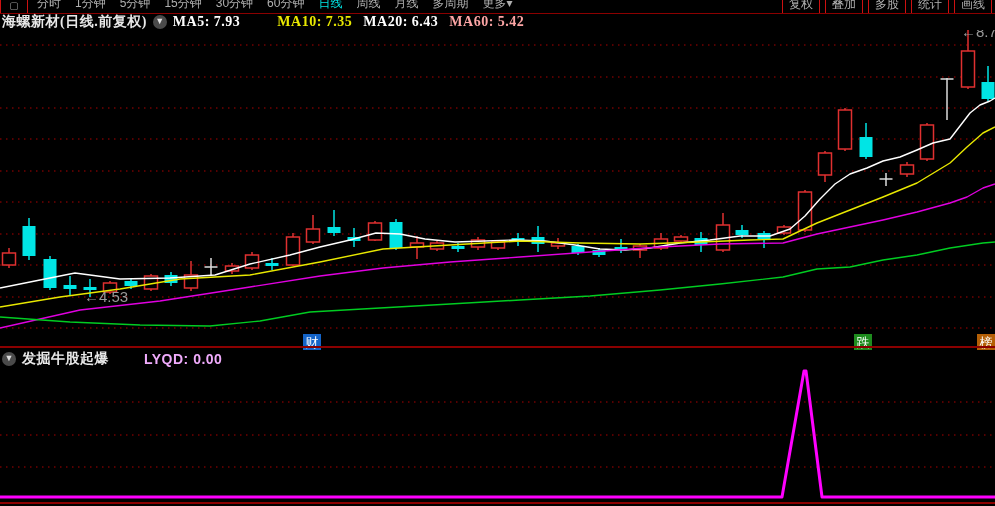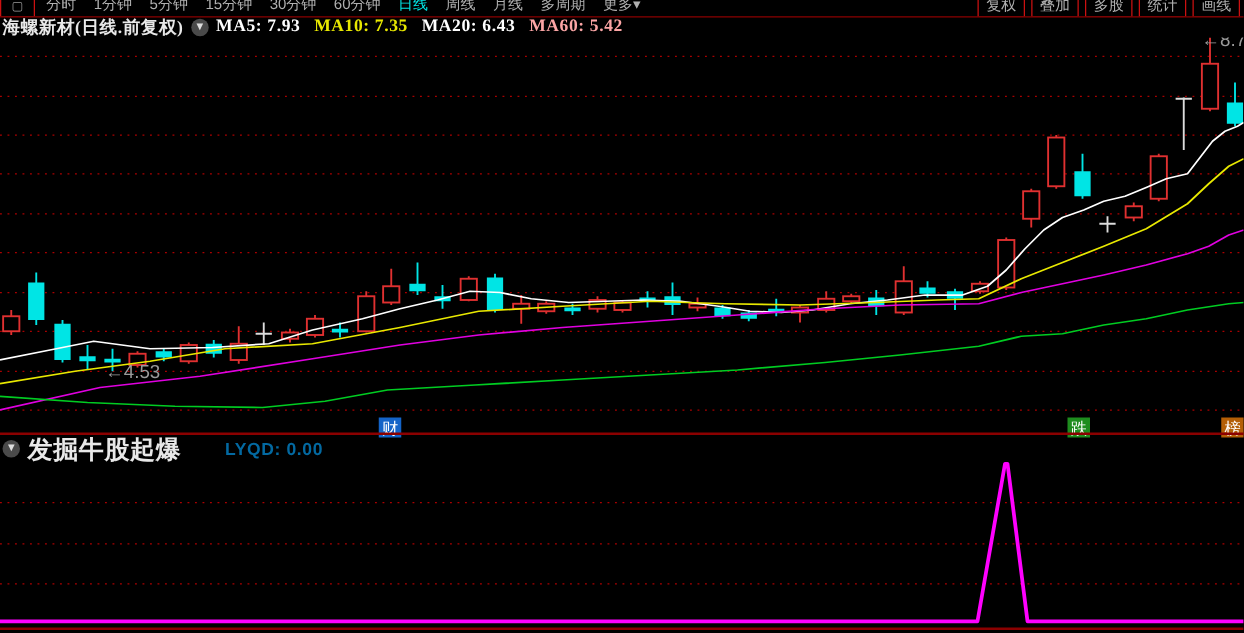--- a/index.html
+++ b/index.html
@@ -25,21 +25,21 @@
   .mavals{display:flex;}
   .maval{font-size:14px;font-weight:bold;margin-right:11px;letter-spacing:0.5px;}
 
   
   .main-svg{position:absolute;left:0;top:30px;}
   .divider{position:absolute;left:0;top:346px;width:995px;height:2px;background:#8b0000;}
   .sub-svg{position:absolute;left:0;top:348px;}
 
   
   .subheader{position:absolute;left:2px;top:350px;height:18px;display:flex;align-items:center;}
-  .subname{color:#e8e8e8;font-size:20px;font-weight:bold;margin-right:10px;letter-spacing:0.5px;}
+  .subname{color:#e8e8e8;font-size:14px;font-weight:bold;margin-right:10px;letter-spacing:0.5px;}
   .subval{font-size:14px;font-weight:bold;letter-spacing:0.5px;}
 
   
   .wm{position:absolute;top:334px;width:18px;height:16px;color:#fff;font-size:13px;
     text-align:center;line-height:17px;}
 </style>
 </head>
 <body>
 
 <div class="stage">
@@ -66,21 +66,21 @@
         <span class="tb-btn">统计</span>
         <span class="tb-btn">画线</span>
       </div>
   </div>
 
   <div class="header">
     <span class="title">海螺新材(日线.前复权)</span>
     <span class="chev">▼</span>
     <span class="mavals">
         <span class="maval" style="color: rgb(255, 255, 255);">MA5: 7.93</span>
-        <span class="maval" style="color: rgb(232, 232, 0);">MA10: 7.35</span>
+        <span class="maval" style="color: rgb(232, 232, 0); margin-left: 26px;">MA10: 7.35</span>
         <span class="maval" style="color: #ffffff;">MA20: 6.43</span>
         <span class="maval" style="color: #fca5a5;">MA60: 5.42</span>
       </span>
   </div>
 
   <svg class="main-svg" width="995" height="316">
       <line x1="0" y1="15" x2="995" y2="15" stroke="#aa0000" stroke-width="1" stroke-dasharray="1.5 4.5"></line>
       <line x1="0" y1="47" x2="995" y2="47" stroke="#aa0000" stroke-width="1" stroke-dasharray="1.5 4.5"></line>
       <line x1="0" y1="78" x2="995" y2="78" stroke="#aa0000" stroke-width="1" stroke-dasharray="1.5 4.5"></line>
       <line x1="0" y1="109" x2="995" y2="109" stroke="#aa0000" stroke-width="1" stroke-dasharray="1.5 4.5"></line>
@@ -233,16 +233,16 @@
       <line x1="0" y1="54" x2="995" y2="54" stroke="#aa0000" stroke-width="1" stroke-dasharray="1.5 4.5"></line>
       <line x1="0" y1="87" x2="995" y2="87" stroke="#aa0000" stroke-width="1" stroke-dasharray="1.5 4.5"></line>
       <line x1="0" y1="119" x2="995" y2="119" stroke="#aa0000" stroke-width="1" stroke-dasharray="1.5 4.5"></line>
       <line x1="0" y1="155" x2="995" y2="155" stroke="#8b0000" stroke-width="2"></line>
       <polyline points="0,149 782,149 804,23 806,23 822,149 995,149" fill="none" stroke="#ff00ff" stroke-width="3" stroke-linejoin="round"></polyline>
     </svg>
 
   <div class="subheader">
     <span class="chev" style="margin-left:0">▼</span>
     <span class="subname">发掘牛股起爆</span>
-    <span class="subval" style="color: #0369a1; padding-left: 25px;">LYQD: 0.00</span>
+    <span class="subval" style="color: #f0abfc; padding-left: 25px;">LYQD: 0.00</span>
   </div>
 
 </div>
 
 </body></html>

